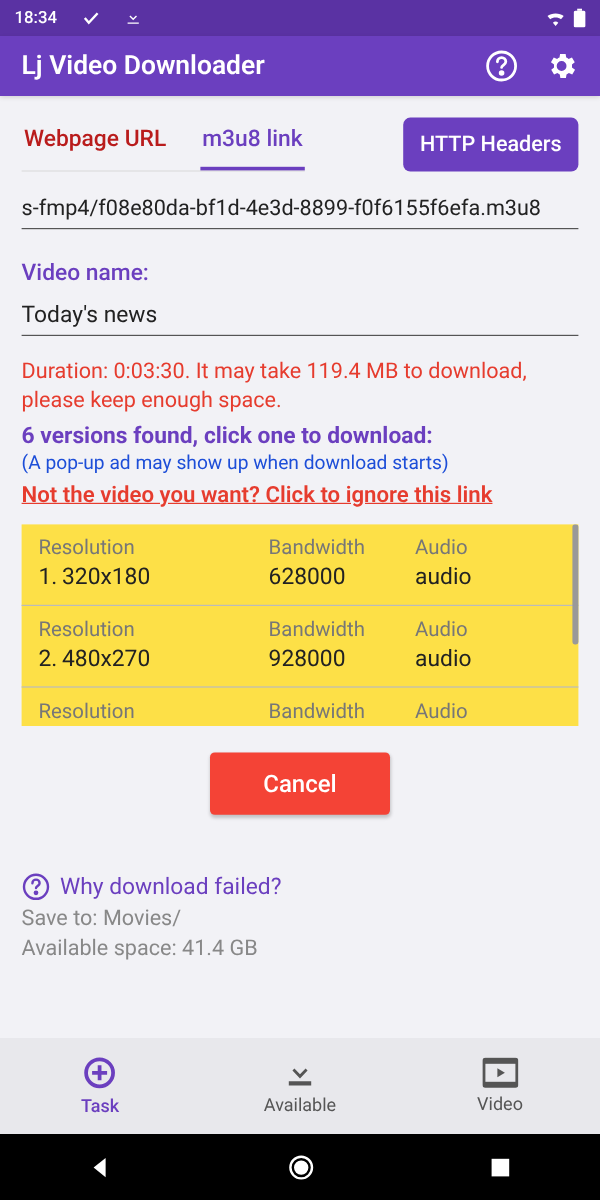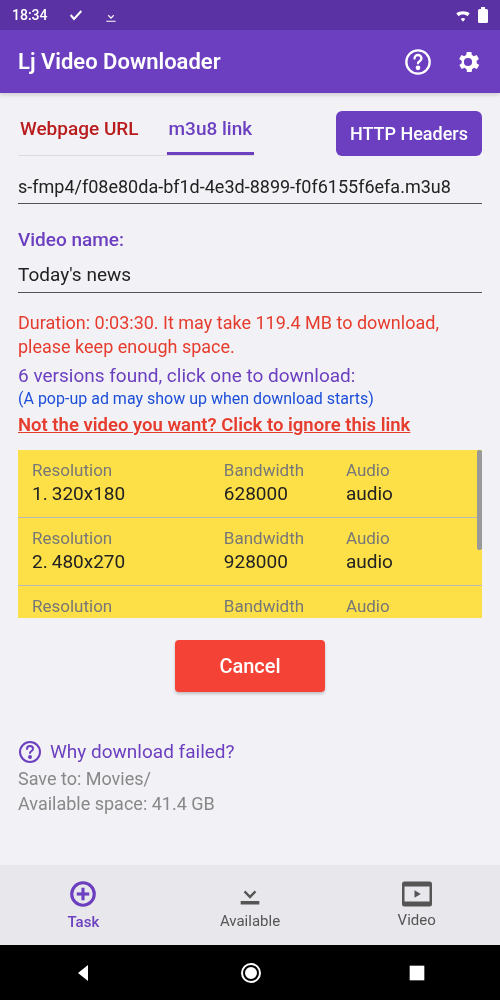--- a/index.html
+++ b/index.html
@@ -1,40 +1,40 @@
 <!DOCTYPE html>
 <html><head>
 <meta charset="utf-8">
 <style>
 * { box-sizing: border-box; margin: 0; padding: 0; font-family: -apple-system, BlinkMacSystemFont, "Segoe UI", Roboto, sans-serif; }
 html, body { width: 500px; height: 1000px; background: #f2f2f6; overflow: hidden; }
 
 .status-bar { background: #5a32a3; height: 30px; display: flex; align-items: center; justify-content: space-between; padding: 0 12px; color: #fff; font-size: 14px; font-weight: 500; }
-.status-left { display: flex; align-items: flex-end; gap: 20px; }
+.status-left { display: flex; align-items: flex-start; gap: 20px; }
 .status-right { display: flex; align-items: center; gap: 6px; }
 
-.app-bar { background: #6b3fbf; height: 63px; display: flex; align-items: center; justify-content: space-between; padding: 0 18px; box-shadow: 0 2px 4px rgba(0,0,0,0.15); }
+.app-bar { background: #6b3fbf; height: 50px; display: flex; align-items: center; justify-content: space-between; padding: 0 18px; box-shadow: 0 2px 4px rgba(0,0,0,0.15); }
 .app-title { color: #fff; font-size: 22px; font-weight: 600; }
 .app-actions { display: flex; gap: 22px; }
 .icon-btn { display: flex; align-items: center; justify-content: center; color: #fff; }
 
 .tabs-row { display: flex; align-items: center; padding: 18px 18px 0 18px; gap: 18px; }
 .tab { font-size: 19px; font-weight: 500; padding: 6px 2px 12px 2px; color: #b91c1c; border-bottom: 3px solid transparent; }
 .tab.active { color: #6b3fbf; border-bottom-color: #6b3fbf; }
 .tabs-group { display:flex; gap: 26px; border-bottom: 1px solid #ddd; }
 .headers-btn { margin-left: auto; background: #6b3fbf; color: #fff; font-size: 18px; font-weight: 500; border-radius: 6px; padding: 12px 14px; }
 
 .content { padding: 14px 18px 0 18px; }
 .url-input { width: 100%; font-size: 18px; padding: 6px 0; border: none; border-bottom: 1.5px solid #555; background: transparent; color: #222; }
 
 .label-vn { color: #6b3fbf; font-size: 19px; font-weight: 500; margin-top: 24px; }
 .name-input { width: 100%; font-size: 19px; padding: 6px 0; margin-top: 6px; border: none; border-bottom: 1.5px solid #555; background: transparent; color: #222; }
 
 .msg-red { color: #e63c2e; font-size: 18px; margin-top: 18px; line-height: 1.35; }
-.msg-purple { color: #6b3fbf; font-size: 19px; font-weight: 400; margin-top: 4px; }
+.msg-purple { color: #6b3fbf; font-size: 19px; font-weight: 700; margin-top: 4px; }
 .msg-gray { color: #1d4ed8; font-size: 16px; margin-top: 2px; }
 .msg-link { color: #e63c2e; font-size: 18.5px; font-weight: 600; text-decoration: underline; margin-top: 6px; display: inline-block; }
 
 .versions-box { background: #fde047; margin-top: 14px; position: relative; }
 .version-row { padding: 10px 14px 12px 14px; border-bottom: 1px solid #bbb; }
 .version-row.last { border-bottom: none; padding-bottom: 2px;}
 .vcols { display: grid; grid-template-columns: 44% 28% 28%; }
 .vhead { color: #777; font-size: 17px; }
 .vval { color: #222; font-size: 19px; font-weight: 400; margin-top: 2px; display:flex; gap:4px;}
 .vidx { }

